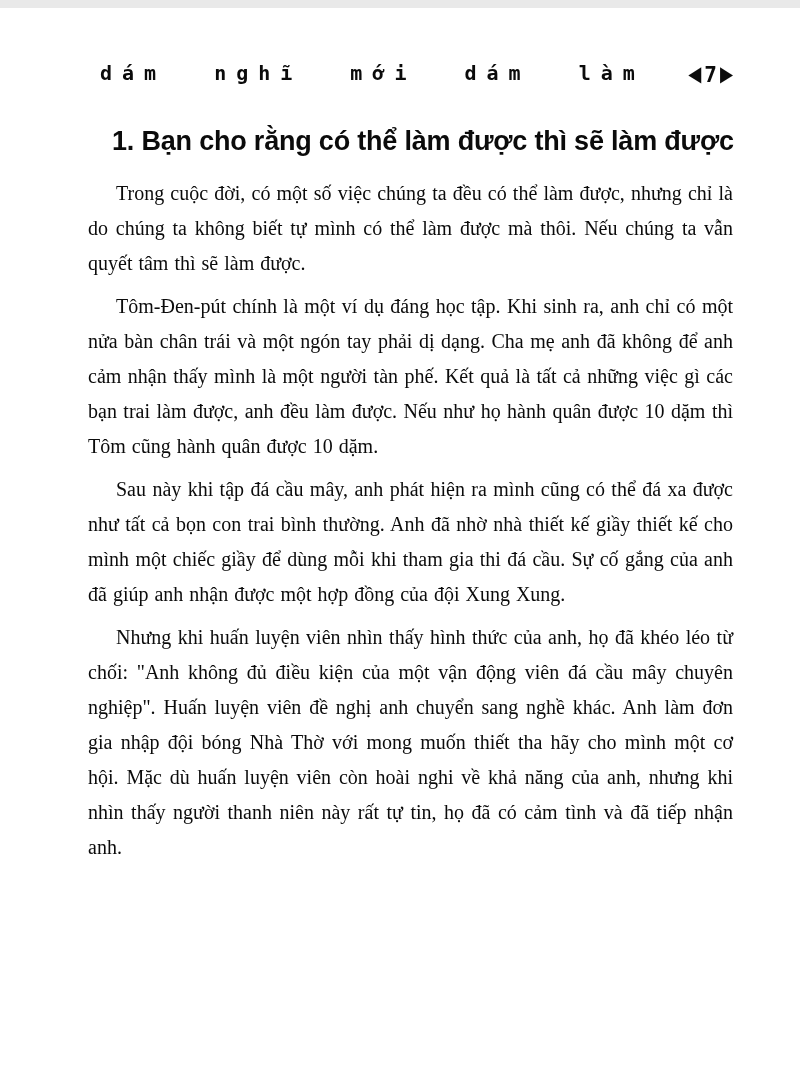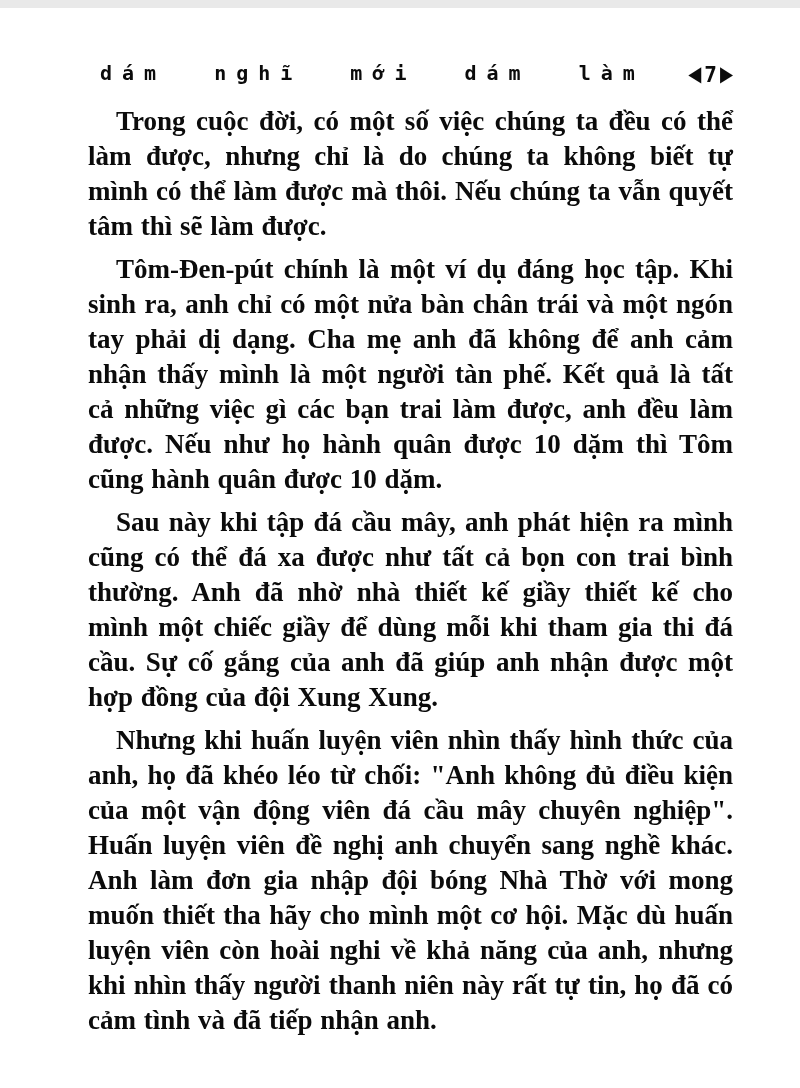--- a/index.html
+++ b/index.html
@@ -58,46 +58,46 @@
     font-family: "Liberation Sans", "DejaVu Sans", sans-serif;
     font-weight: bold;
     font-size: 27px;
     line-height: 38px;
     margin: 34px 0 0 24px;
     letter-spacing: -0.2px;
     white-space: nowrap;
   }
   
   .body-para {
-    font-size: 27px;
+    font-size: 20px;
     line-height: 35px;
     text-align: justify;
     text-indent: 28px;
     margin: 8px 0 0 0;
     word-spacing: 1px;
-    font-weight: bold;
   }
   .body-para.first {
     margin-top: 16px;
   }
 </style>
 </head>
 <body>
 
 <div class="page">
 
   <div class="running-header">
     <span class="running-title">dám nghĩ mới dám làm</span>
     <span class="page-marker">
       <span class="arrow">◀</span>
       <span class="pagenum">7</span>
       <span class="arrow">▶</span>
     </span>
   </div>
 
+  <h1 class="chapter-heading">1. Bạn cho rằng có thể làm được thì sẽ làm được</h1>
 
   <p class="body-para first">Trong cuộc đời, có một số việc chúng ta đều có thể làm được, nhưng chỉ là do chúng ta không biết tự mình có thể làm được mà thôi. Nếu chúng ta vẫn quyết tâm thì sẽ làm được.</p>
 
   <p class="body-para">Tôm-Đen-pút chính là một ví dụ đáng học tập. Khi sinh ra, anh chỉ có một nửa bàn chân trái và một ngón tay phải dị dạng. Cha mẹ anh đã không để anh cảm nhận thấy mình là một người tàn phế. Kết quả là tất cả những việc gì các bạn trai làm được, anh đều làm được. Nếu như họ hành quân được 10 dặm thì Tôm cũng hành quân được 10 dặm.</p>
 
   <p class="body-para">Sau này khi tập đá cầu mây, anh phát hiện ra mình cũng có thể đá xa được như tất cả bọn con trai bình thường. Anh đã nhờ nhà thiết kế giầy thiết kế cho mình một chiếc giầy để dùng mỗi khi tham gia thi đá cầu. Sự cố gắng của anh đã giúp anh nhận được một hợp đồng của đội Xung Xung.</p>
 
   <p class="body-para">Nhưng khi huấn luyện viên nhìn thấy hình thức của anh, họ đã khéo léo từ chối: "Anh không đủ điều kiện của một vận động viên đá cầu mây chuyên nghiệp". Huấn luyện viên đề nghị anh chuyển sang nghề khác. Anh làm đơn gia nhập đội bóng Nhà Thờ với mong muốn thiết tha hãy cho mình một cơ hội. Mặc dù huấn luyện viên còn hoài nghi về khả năng của anh, nhưng khi nhìn thấy người thanh niên này rất tự tin, họ đã có cảm tình và đã tiếp nhận anh.</p>
 
 </div>

